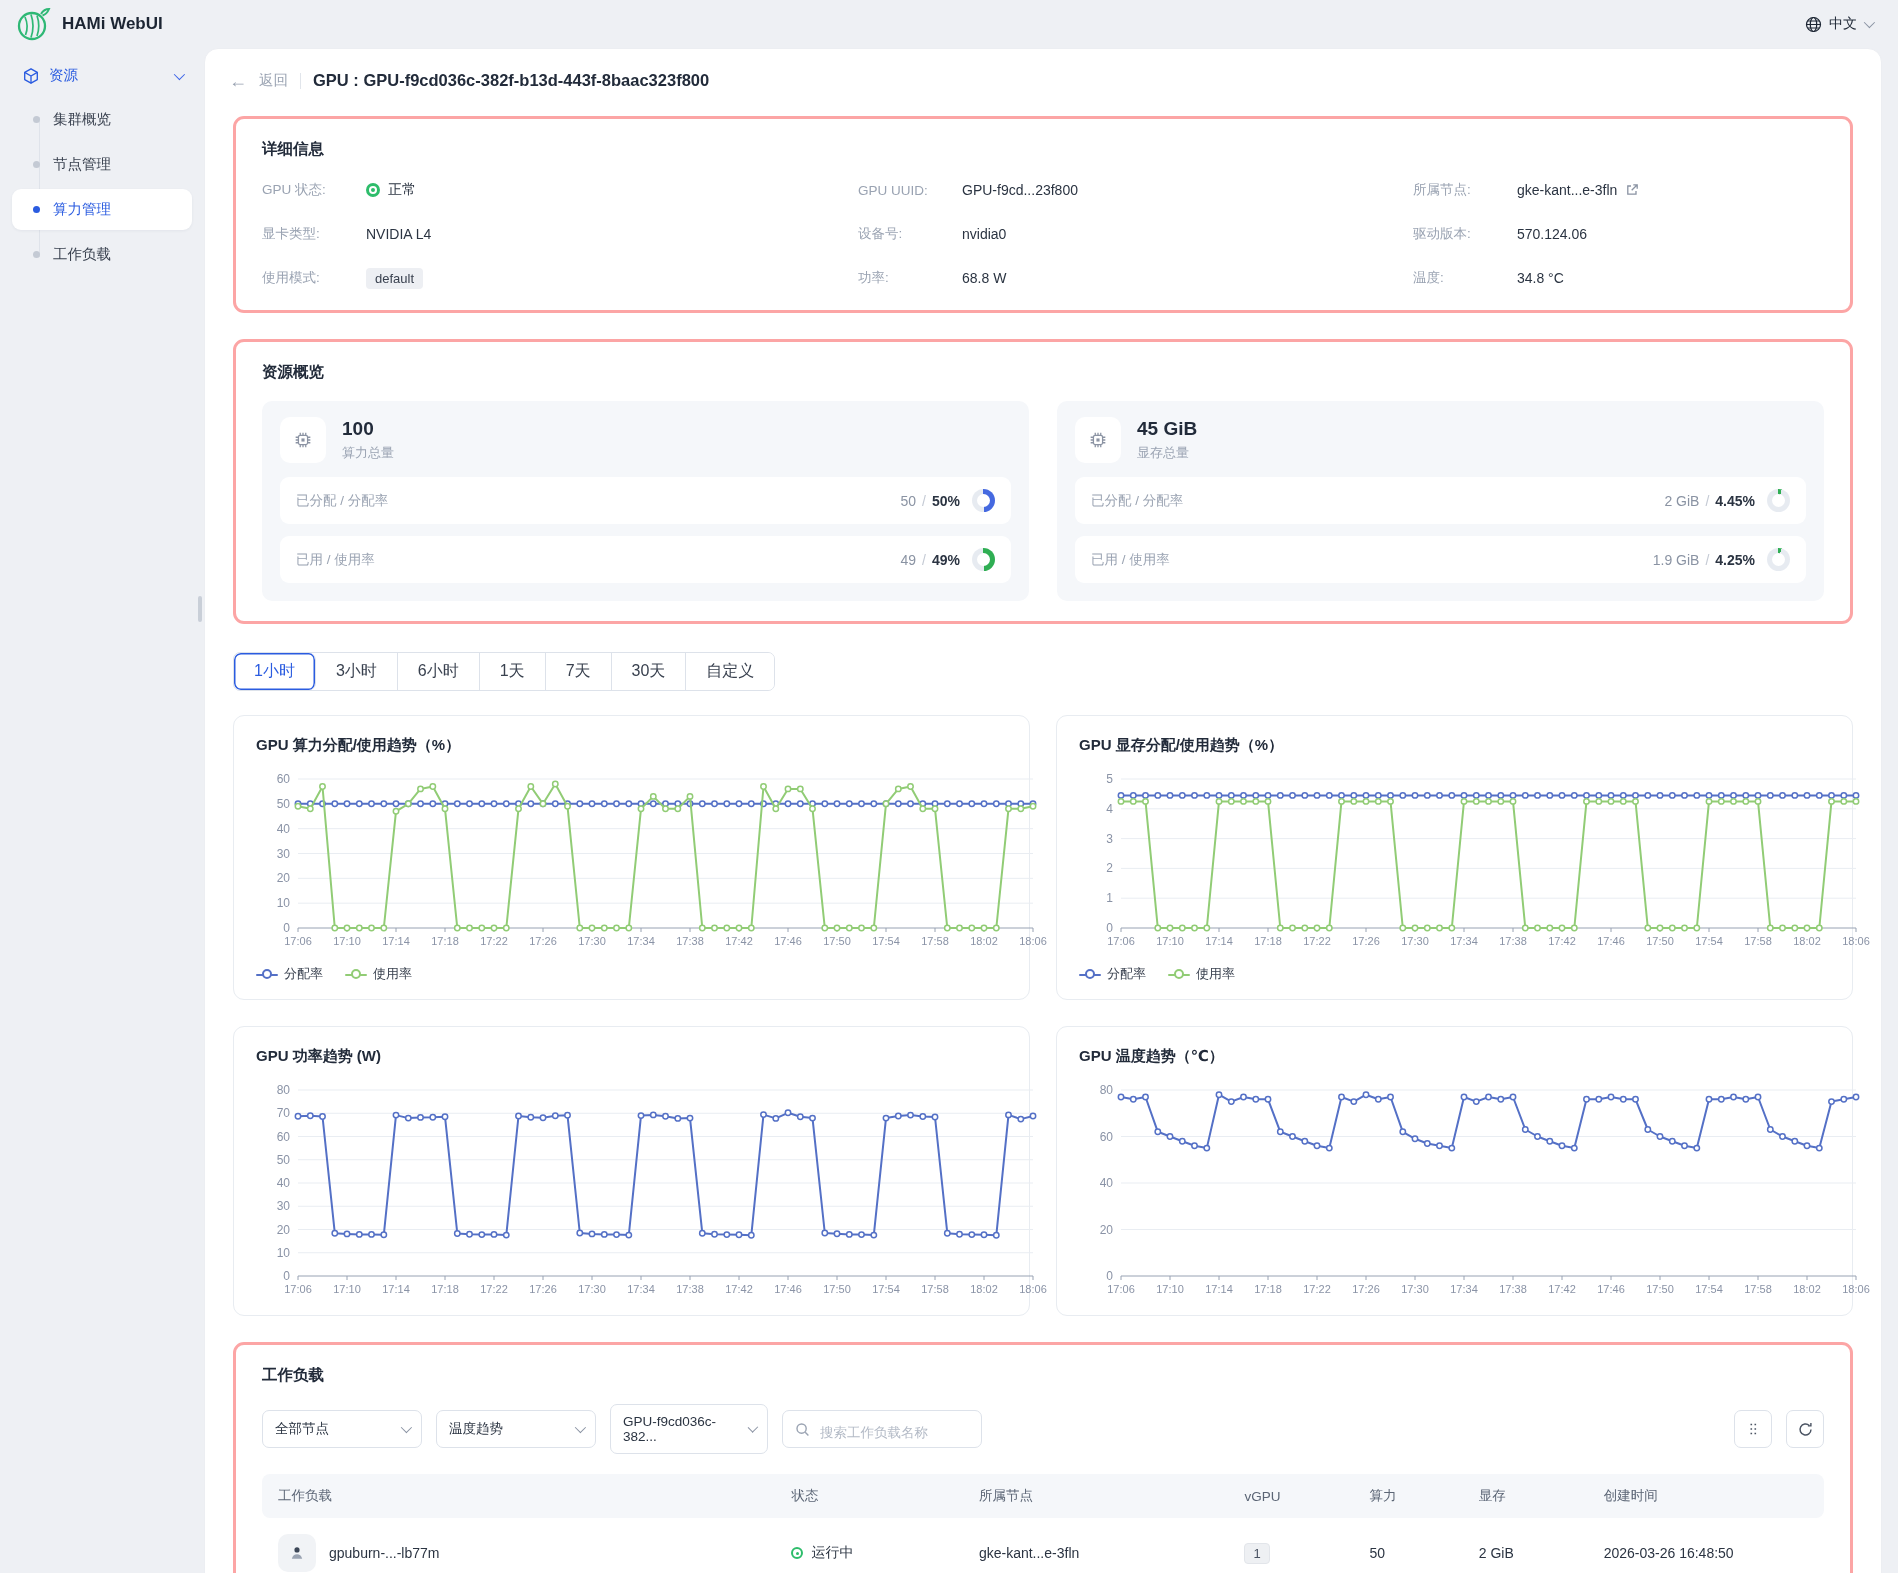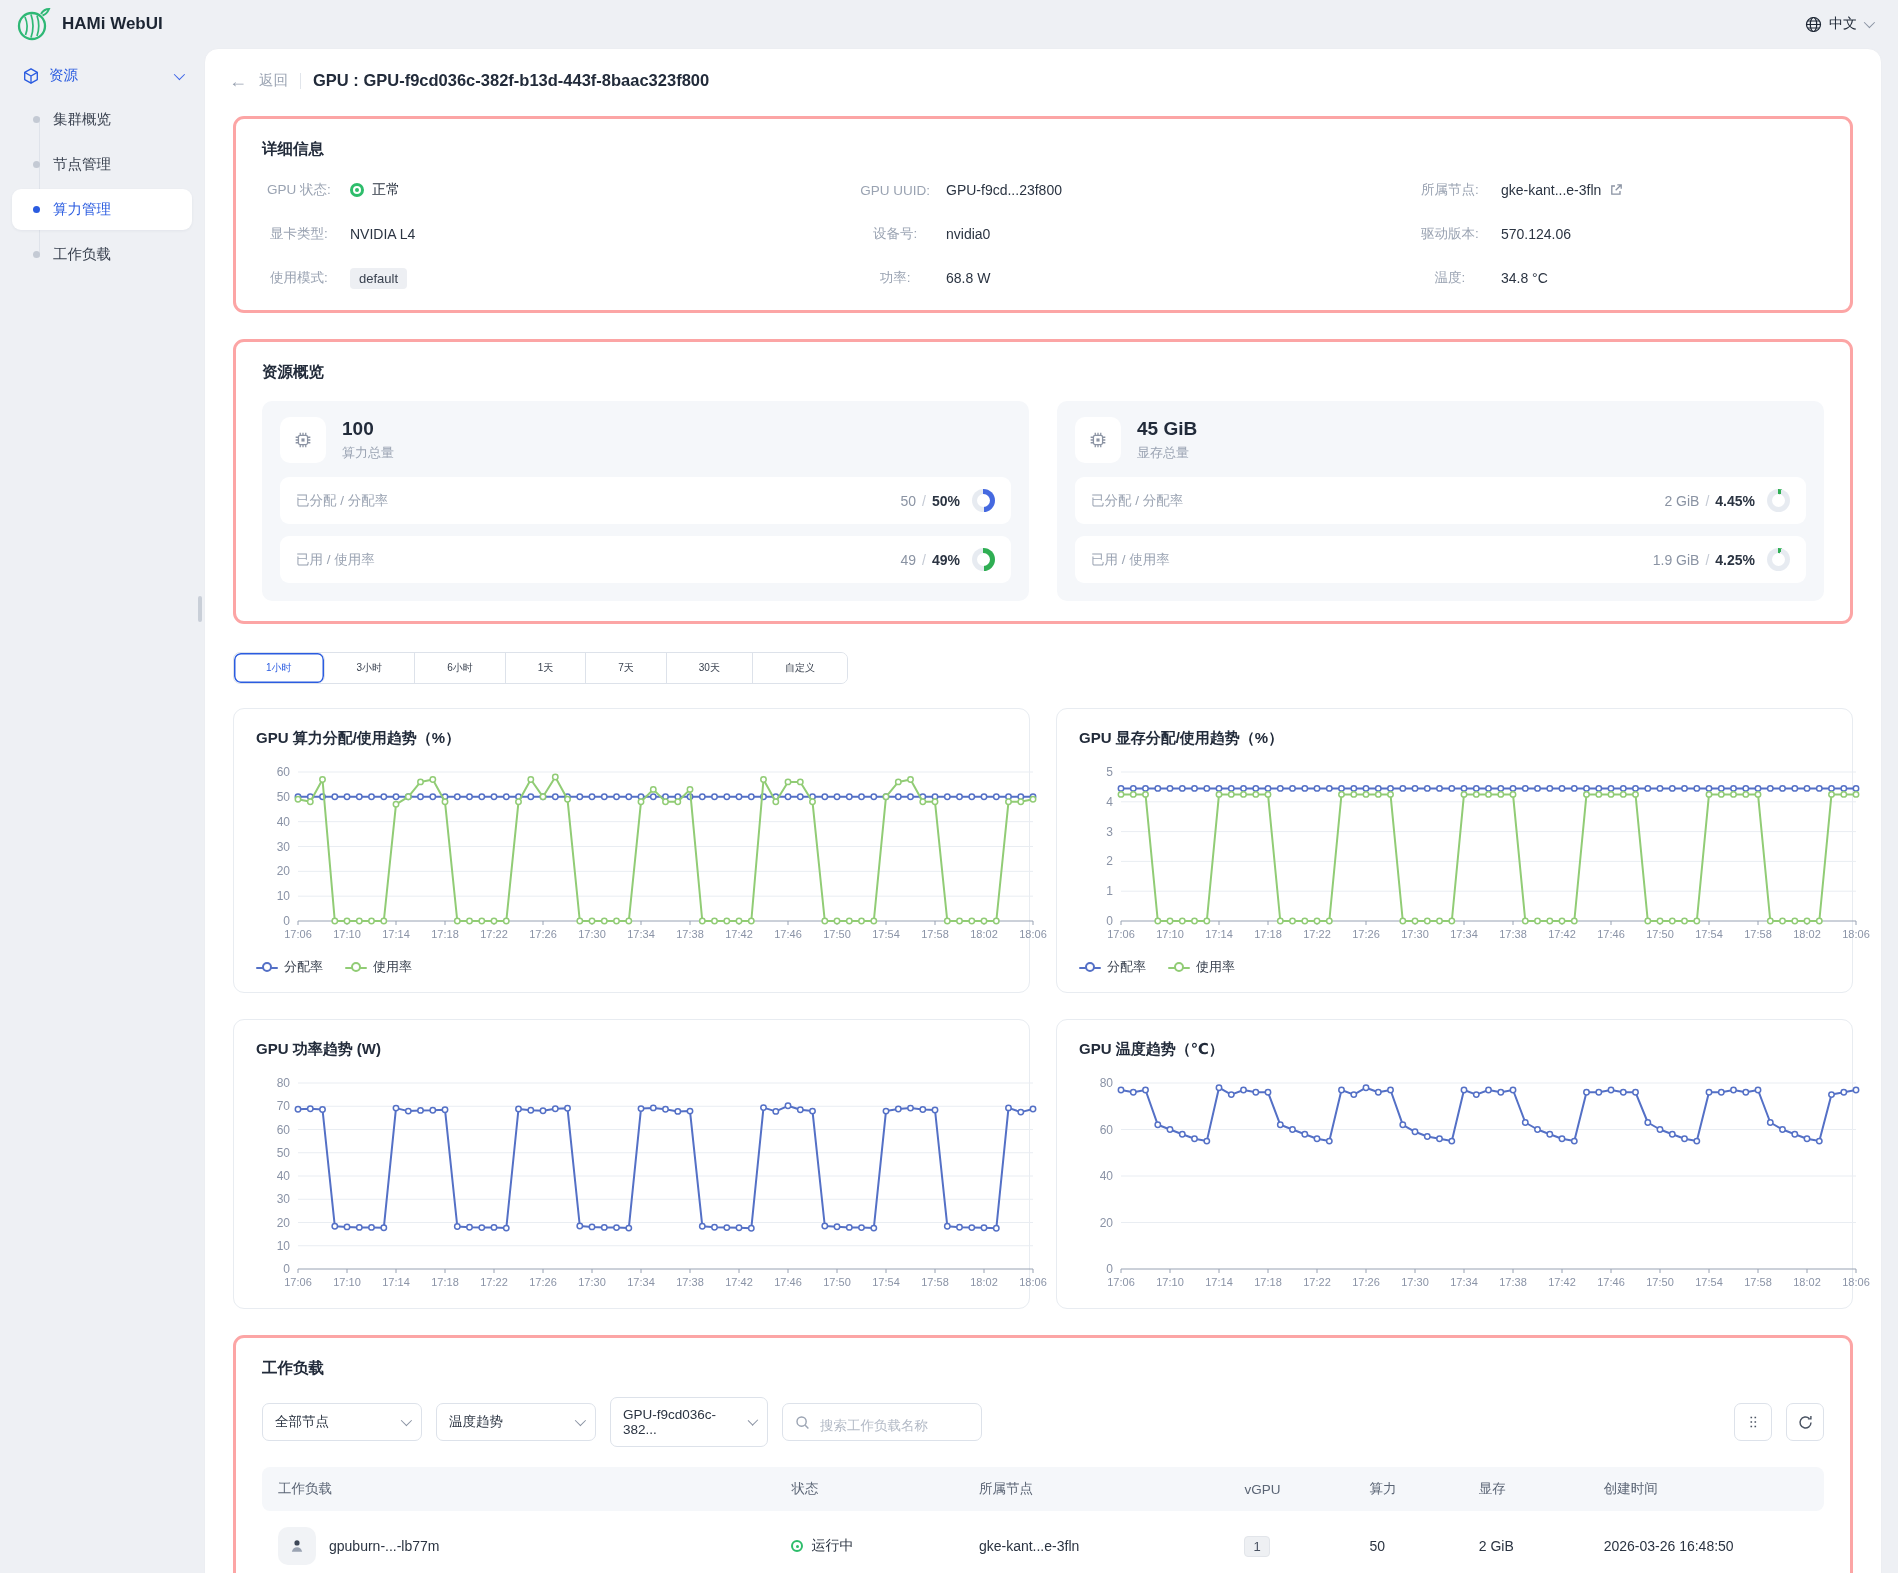--- a/index.html
+++ b/index.html
@@ -33,21 +33,21 @@
   .resize-handle { position:absolute; left:198px; top:548px; width:4px; height:26px; border-radius:3px; background:#c9cfd8; }
   .crumb { display:flex; align-items:center; gap:12px; padding:22px 28px 16px 24px; }
   .back-arrow { color:#9aa3b2; font-size:18px; line-height:1; cursor:pointer; }
   .back-label { color:#9aa3b2; font-size:14.5px; cursor:pointer; }
   .crumb-sep { width:1px; height:16px; background:#e1e5eb; }
   .crumb-title { font-size:16.5px; font-weight:bold; color:#222b3a; }
   .card { border:3px solid #fca5a5; border-radius:11px; margin:10px 28px 26px 28px; padding:20px 26px; }
   .card-title { font-size:15.5px; font-weight:bold; color:#222b3a; margin-bottom:18px; }
   
   .detail-grid { display:grid; grid-template-columns:1.45fr 1.35fr 1fr; row-gap:20px; }
-  .field { display:flex; align-items:center; gap:14px; min-height:24px;text-align:center; }
+  .field { display:flex; align-items:center; gap:30px; min-height:24px; }
   .flabel { color:#9aa3b2; font-size:13.5px; min-width:74px; }
   .fvalue { color:#2b3442; font-size:14px; display:flex; align-items:center; gap:8px; }
   .badge { background:#edeff3; border-radius:4px; padding:3px 9px; font-size:13px; color:#39414f; }
   .ring { width:14px; height:14px; border:3.2px solid #2ebd6b; border-radius:50%; position:relative; flex:0 0 14px; }
   .ring::after { content:""; position:absolute; left:50%; top:50%; width:4px; height:4px; margin:-2px 0 0 -2px; background:#2ebd6b; border-radius:50%; }
   .extlink { display:inline-flex; cursor:pointer; }
   
   .ov-wrap { display:flex; gap:28px; }
   .ov-card { flex:1; background:#f5f7fa; border-radius:10px; padding:16px 18px 18px; }
   .ov-head { display:flex; align-items:center; gap:16px; margin-bottom:14px; }
@@ -56,21 +56,21 @@
   .ov-total-label { font-size:13px; color:#9aa3b2; margin-top:4px; }
   .ov-row { background:#fff; border-radius:9px; padding:12px 16px; display:flex; align-items:center; margin-top:12px; }
   .ov-row-label { color:#9aa3b2; font-size:13.5px; flex:1; }
   .ov-val { color:#8a93a3; font-size:14px; }
   .ov-sep { color:#c4cad4; margin:0 6px; }
   .ov-pct { font-weight:bold; color:#2b3442; font-size:14px; }
   .donut { width:23px; height:23px; border-radius:50%; position:relative; margin-left:12px; flex:0 0 23px; }
   .donut::after { content:""; position:absolute; inset:5px; background:#fff; border-radius:50%; }
   
   .tabs { display:inline-flex; border:1px solid #dde2ea; border-radius:7px; background:#fff; margin:2px 0 24px 28px; overflow:hidden; }
-  .tab { padding:8px 32px; font-size:10px; color:#39414f; border-right:1px solid #dde2ea; cursor:pointer; background:#fff; }
+  .tab { padding:8px 20px; font-size:16px; color:#39414f; border-right:1px solid #dde2ea; cursor:pointer; background:#fff; }
   .tab:last-child { border-right:none; }
   .tab.active { color:#2b5ce0; box-shadow:inset 0 0 0 1.5px #2b5ce0; border-radius:7px; }
   
   .charts-row { display:flex; gap:26px; margin:0 28px 26px; }
   .chart-card { flex:1; border:1px solid #e8ecf1; border-radius:11px; padding:20px 22px 10px; min-width:0; }
   .chart-title { font-size:15px; font-weight:bold; color:#222b3a; margin-bottom:14px; }
   .legend { display:flex; gap:22px; padding:8px 0 6px; }
   .legend-item { display:flex; align-items:center; gap:6px; font-size:13px; color:#39414f; cursor:pointer; }
   .lg-mark { width:22px; height:10px; position:relative; }
   .lg-mark .l { position:absolute; top:4.5px; left:0; right:0; height:2px; border-radius:1px; }

